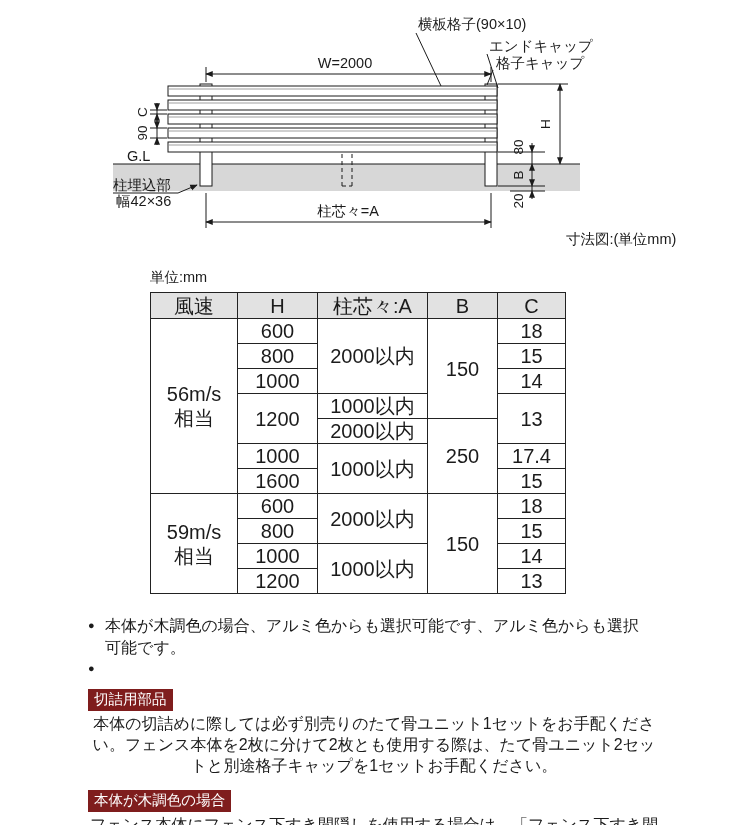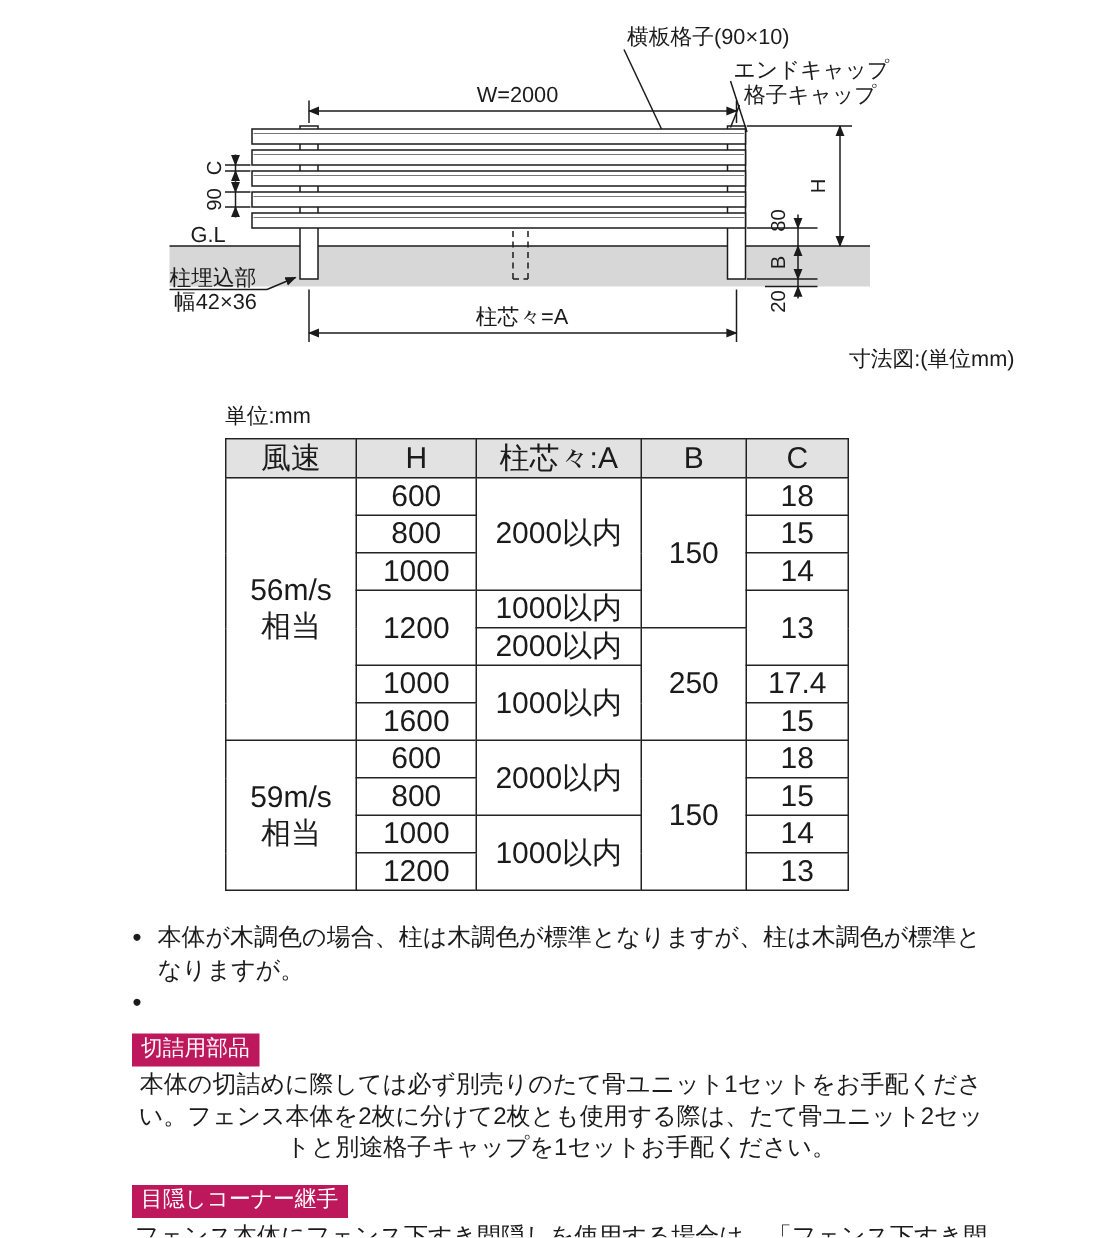--- a/index.html
+++ b/index.html
@@ -24,21 +24,21 @@
   table.spec thead th { background:#e2e2e2; height:26px; }
   td.wind { white-space:pre-line; }
 
   
   .notes { margin:21px 0 0 88px; width:566px; font-size:16px; line-height:1.35; }
   .note { display:flex; }
   .note .bullet { flex:none; width:17px; font-size:11px; padding-top:3px; }
 
   
   .section { margin:12px 0 0 88px; width:572px; font-size:16px; line-height:1.33; }
-  .section .title { display:inline-block; background:#be185d; color:#fff; font-size:14.5px; line-height:1.3; padding:1px 6px 2px 6px; margin:0 0 2px 0; }
+  .section .title { display:inline-block; background:#7f1d1d; color:#fff; font-size:14.5px; line-height:1.3; padding:1px 6px 2px 6px; margin:0 0 2px 0; }
   .section .body { margin:0;text-align:center; }
 </style>
 </head>
 <body>
 
 <div class="page">
 
   <svg class="diagram" width="740" height="256" viewBox="0 0 740 256">
     <defs>
       <marker id="arr" viewBox="0 0 10 10" refX="9" refY="5" markerWidth="7.5" markerHeight="7.5" orient="auto-start-reverse">
@@ -215,30 +215,30 @@
           <td>1200</td>
           <td>13</td>
         </tr>
       </tbody>
     </table>
   </div>
 
   <div class="notes">
     <div class="note">
       <span class="bullet">●</span>
-      <span>本体が木調色の場合、柱は木調色が標準となりますが、柱は木調色が標準となりますが。</span>
+      <span>本体が木調色の場合、アルミ色からも選択可能です、アルミ色からも選択可能です。</span>
     </div>
     <div class="note">
       <span class="bullet">●</span>
     </div>
   </div>
 
   <div class="section">
     <div class="title">切詰用部品</div>
     <div class="body">本体の切詰めに際しては必ず別売りのたて骨ユニット1セットをお手配ください。フェンス本体を2枚に分けて2枚とも使用する際は、たて骨ユニット2セットと別途格子キャップを1セットお手配ください。</div>
   </div>
 
   <div class="section">
-    <div class="title">目隠しコーナー継手</div>
+    <div class="title">本体が木調色の場合</div>
     <div class="body">フェンス本体にフェンス下すき間隠しを使用する場合は、「フェンス下すき間隠し用」を選択してください。</div>
   </div>
 
 </div>
 
 </body></html>

